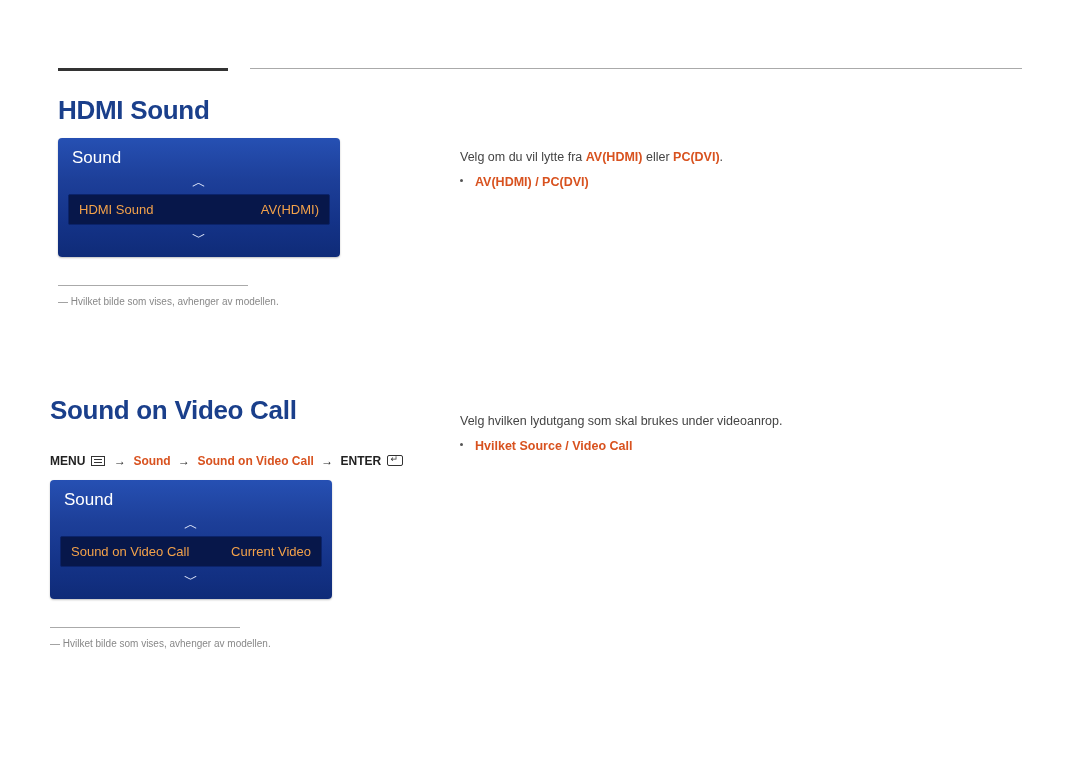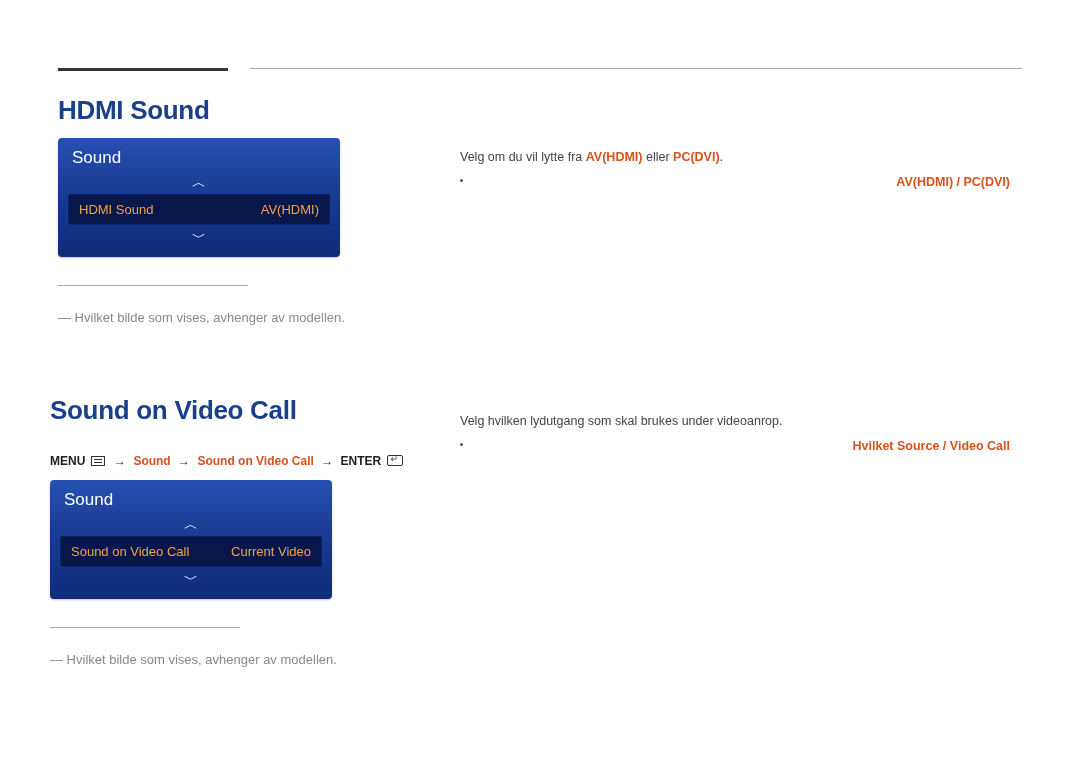--- a/index.html
+++ b/index.html
@@ -128,34 +128,33 @@
     font-size: 13px;
     margin: 4px 0;
   }
   .footnote-rule {
     width: 190px;
     height: 1px;
     background: #aaa;
     margin-top: 28px;
   }
   .footnote {
-    font-size: 13px;
+    font-size: 10px;
     color: #888;
-    margin-top: 24px;
+    margin-top: 10px;
   }
   .inline-highlight {
     color: #d8521f;
     font-weight: 700;
   }
   .bullet-line {
     display: flex;
     align-items: flex-start;
     gap: 12px;
     margin-top: 2px;
-    justify-content: space-between;
   }
   .bullet-dot {
     width: 3px; height: 3px;
     background: #555;
     border-radius: 50%;
     margin-top: 8px;
     flex-shrink: 0;
   }
 </style>
 </head>

